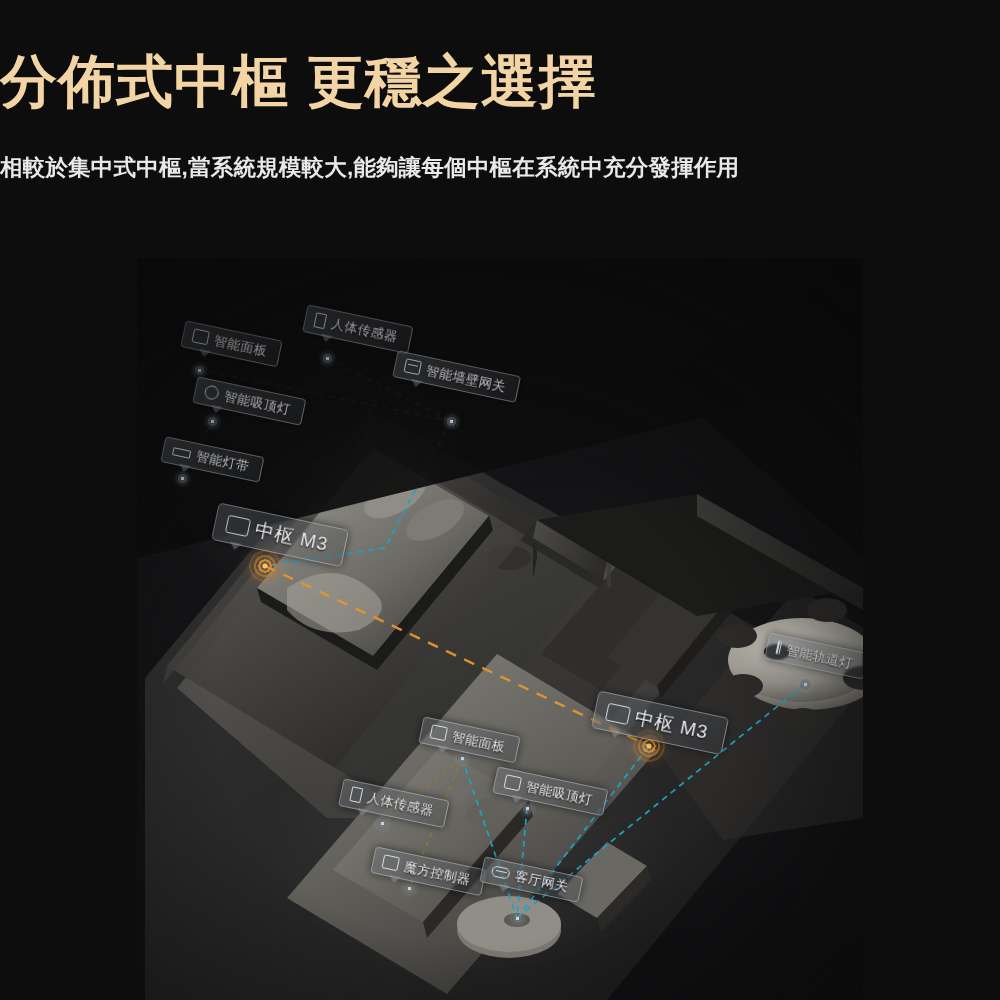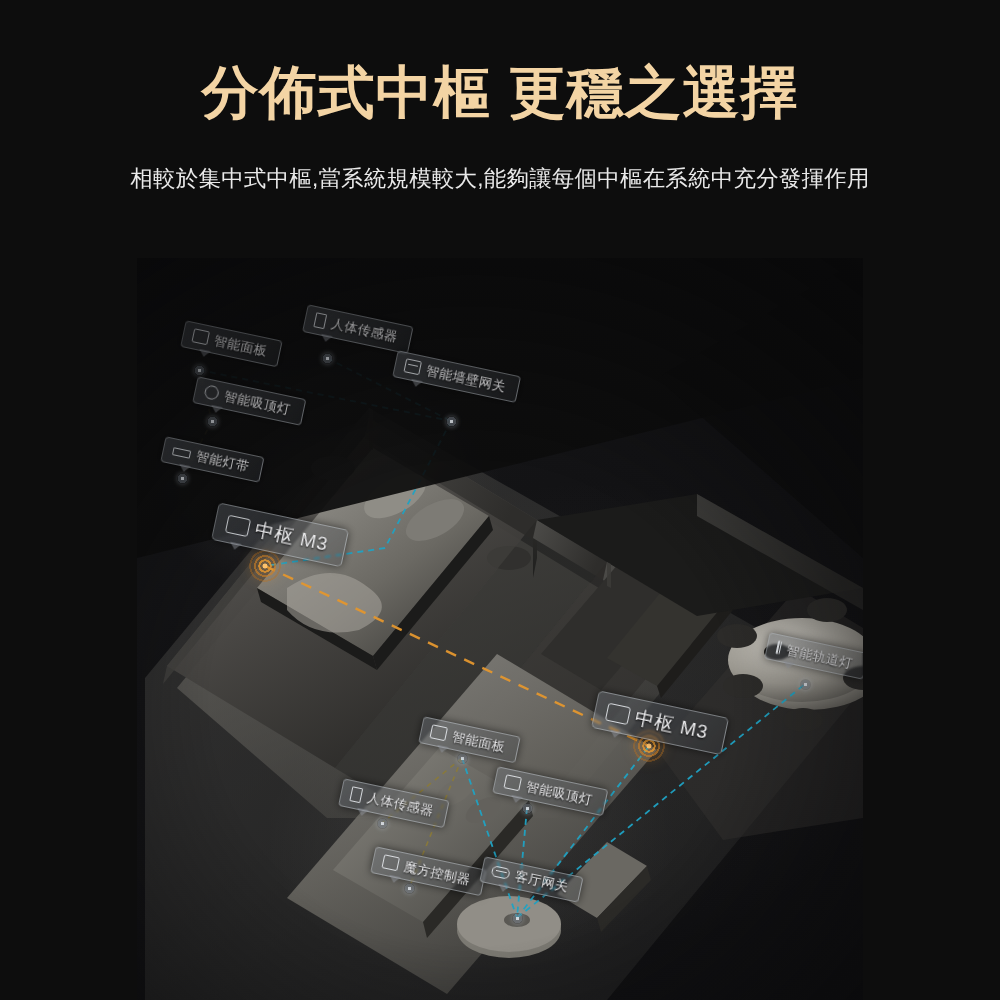--- a/index.html
+++ b/index.html
@@ -13,43 +13,43 @@
     height: 1000px;
     background: #0d0d0d;
     overflow: hidden;
     font-family: "Liberation Sans", "DejaVu Sans", sans-serif;
   }
 
   
   .header {
     position: absolute;
     left: 0;
-    top: 13px;
+    top: 2px;
     width: 1000px;
-    text-align: center;
+    text-align: left;
   }
   .page-title {
     margin: 0;
     padding-top: 48px;
     font-size: 57px;
     line-height: 1.12;
     font-weight: bold;
     letter-spacing: 1px;
     color: #f3d4a4;
     white-space: nowrap;
   }
   .subtitle-block {
     margin-top: 36px;
   }
   .subtitle-line {
     font-size: 22.5px;
     line-height: 1.62;
     color: #e9e9e9;
     letter-spacing: 0.2px;
-    font-weight: normal;
+    font-weight: bold;
     white-space: nowrap;
   }
 
   
   .plan-wrap {
     position: absolute;
     left: 137px;
     top: 258px;
     width: 726px;
     height: 742px;

